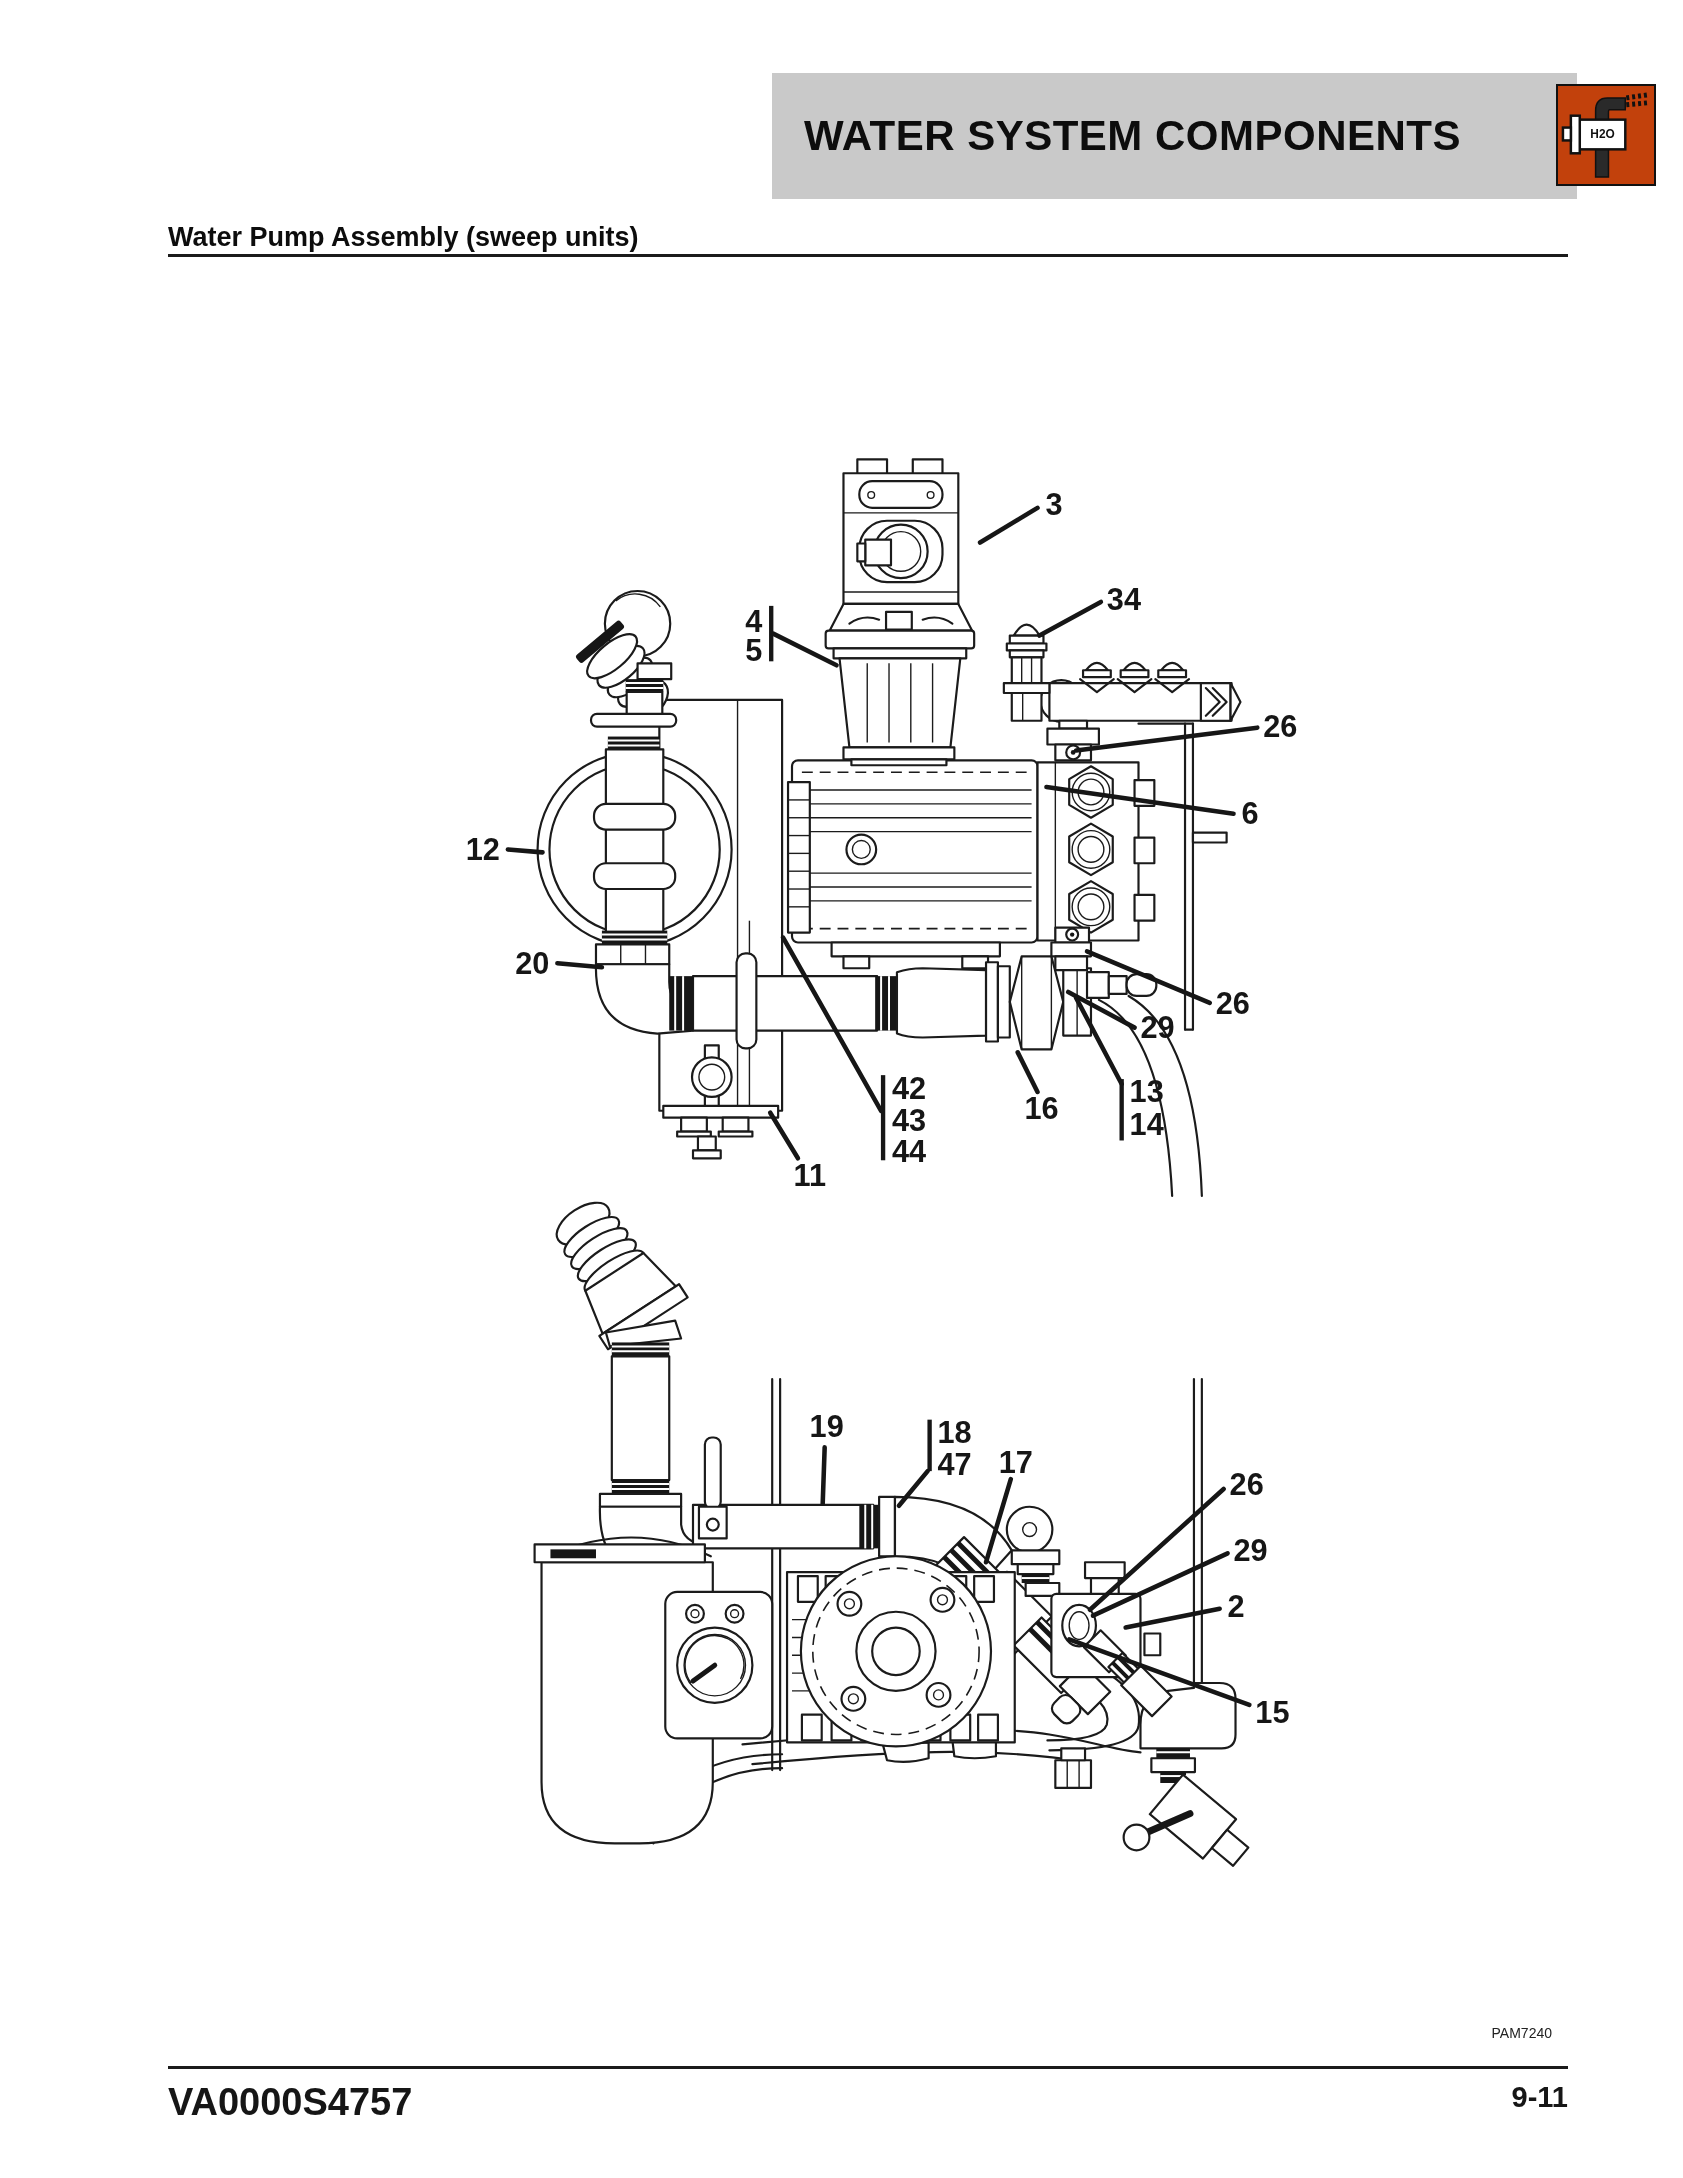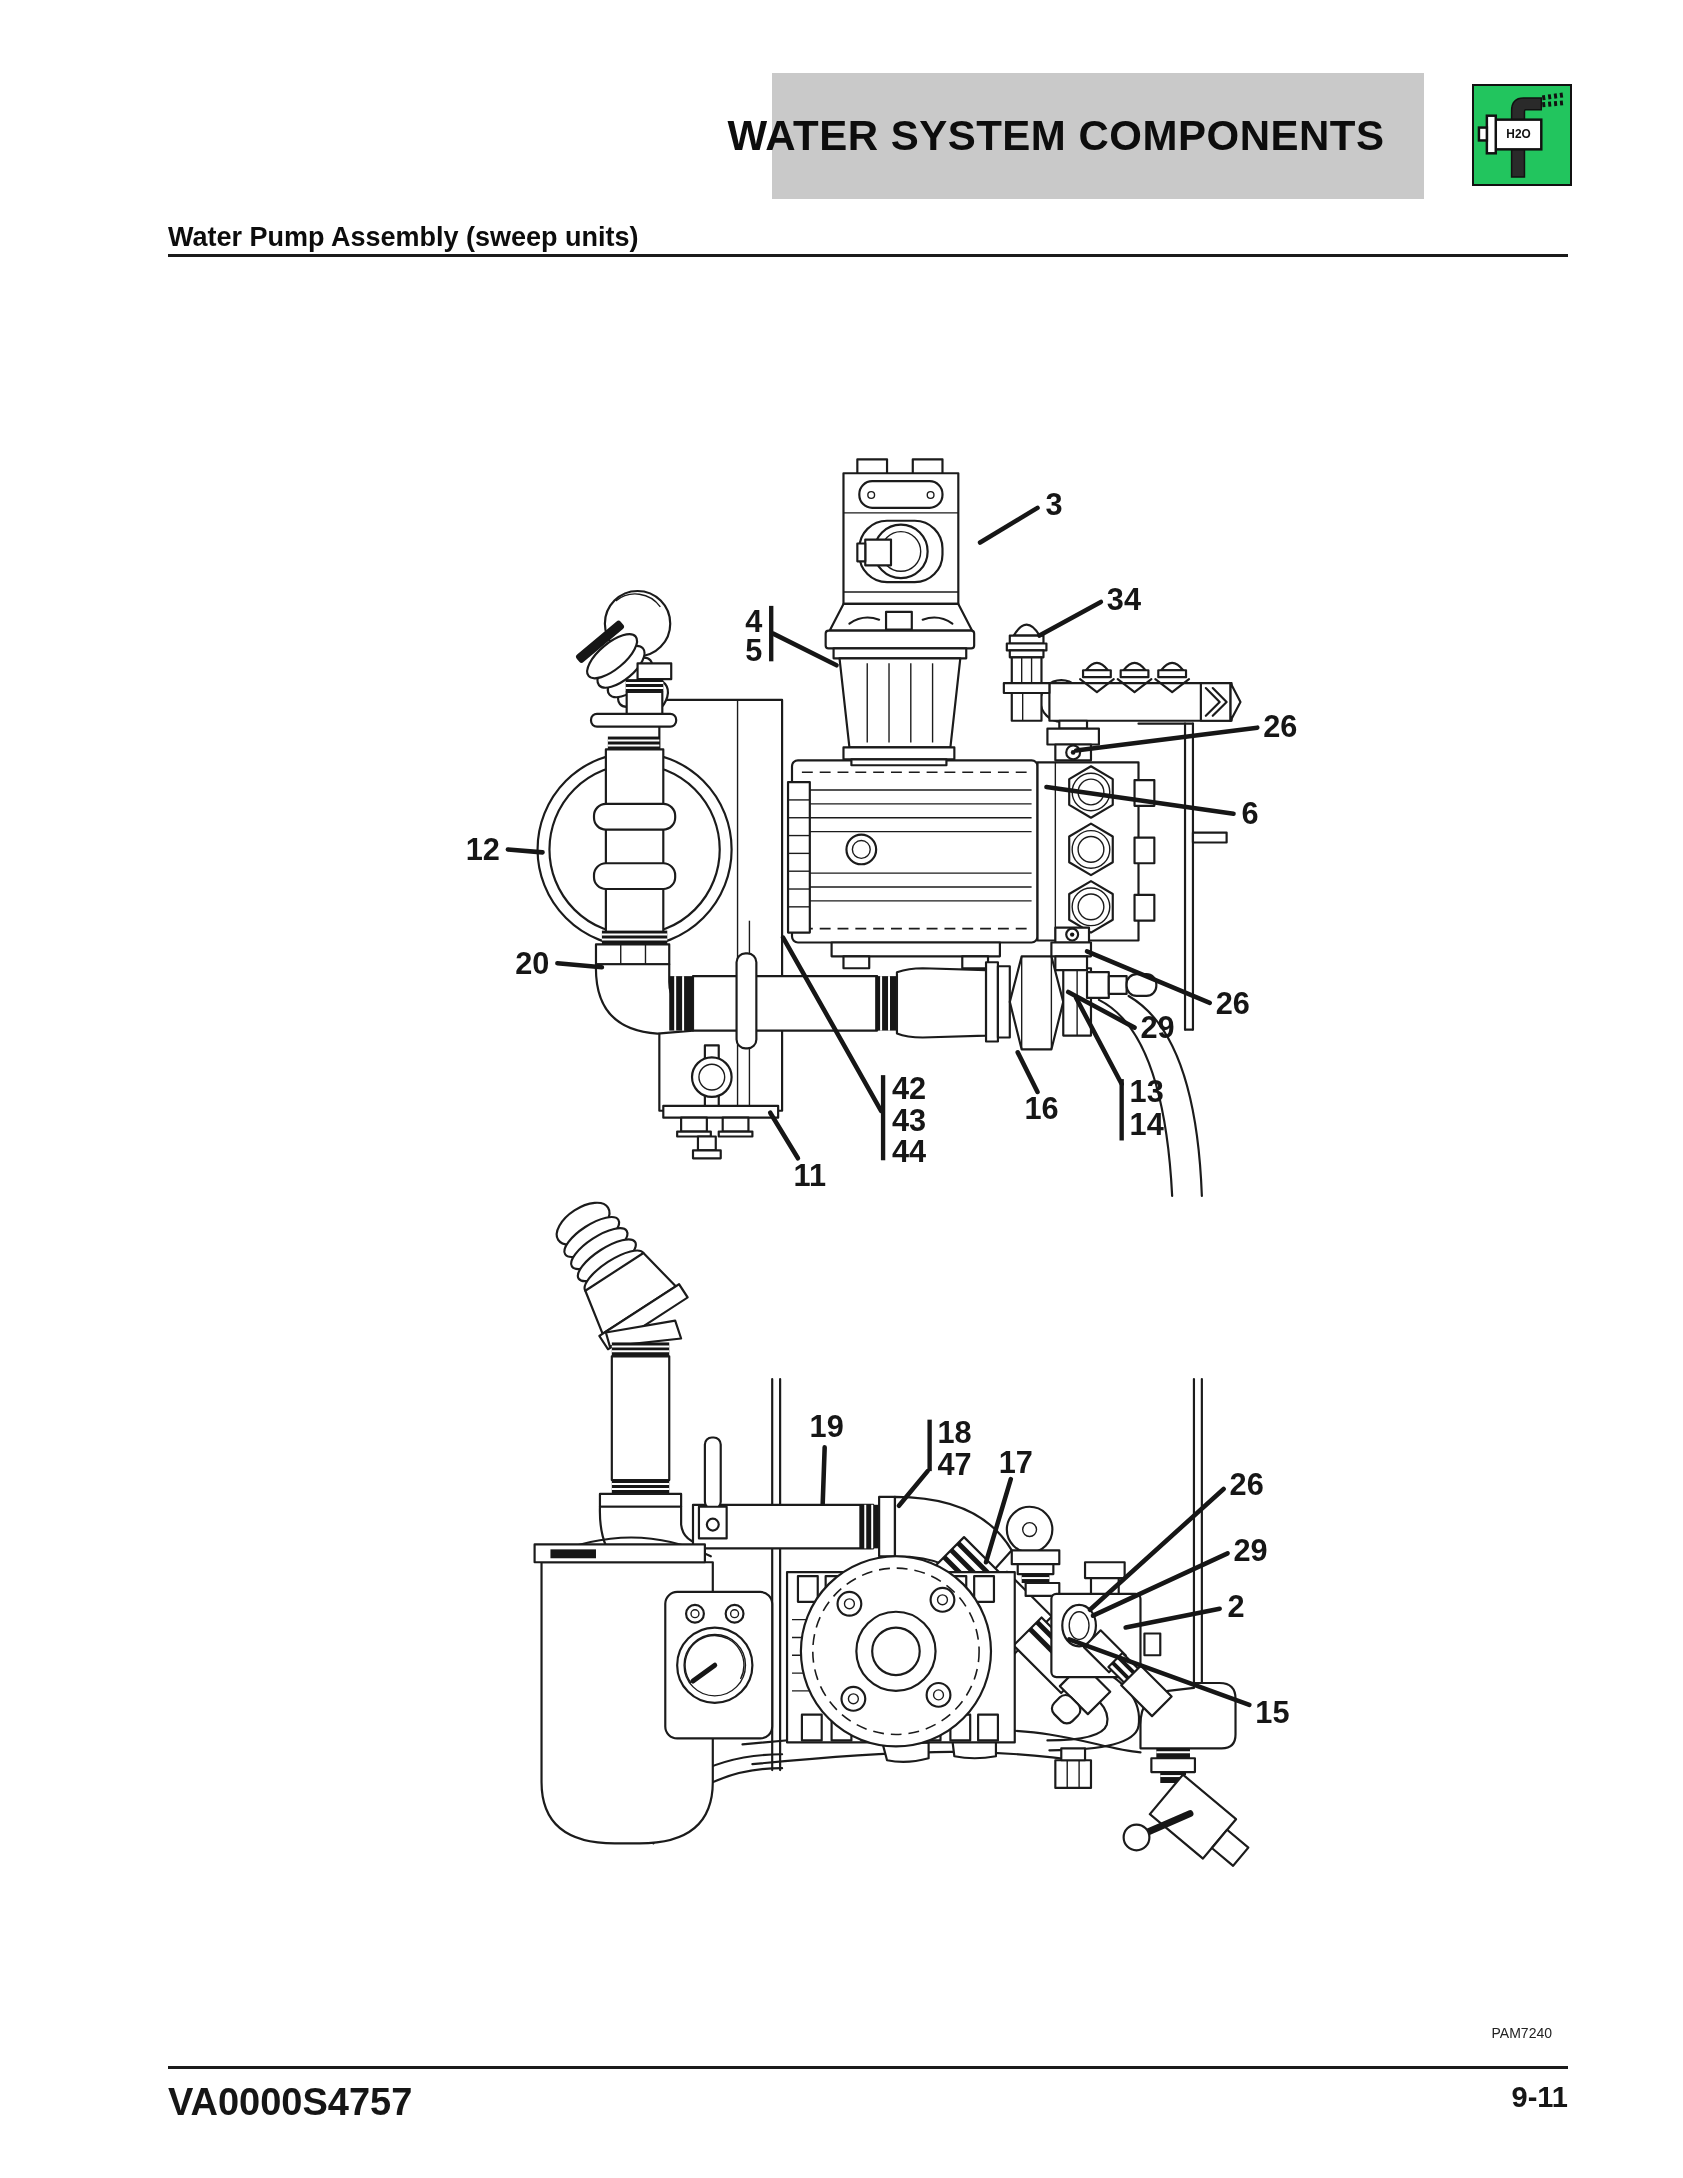--- a/index.html
+++ b/index.html
@@ -2,30 +2,30 @@
 <html><head>
 <meta charset="utf-8">
 <style>
   html,body{margin:0;padding:0;background:#e8e8e8;}
   .page{
     position:relative;width:1683px;height:2178px;background:#ffffff;
     font-family:"Liberation Sans", sans-serif;color:#161616;overflow:hidden;
   }
   
   .banner{
-    position:absolute;left:772px;top:73px;width:652px;height:126px;
+    position:absolute;left:772px;top:73px;width:805px;height:126px;
     background:#c9c9c9;display:flex;align-items:center;justify-content:center;
     padding-right:84px;box-sizing:border-box;
   }
   .banner h1{
     margin:0;font-size:42px;font-weight:700;letter-spacing:0.5px;color:#0d0d0d;white-space:nowrap;
   }
   .h2o-box{
-    position:absolute;left:1472px;top:84px;width:100px;height:102px;
-    background:#22c55e;border:2.5px solid #111;box-sizing:border-box;
+    position:absolute;left:1556px;top:84px;width:100px;height:102px;
+    background:#c2410c;border:2.5px solid #111;box-sizing:border-box;
   }
   .subtitle{
     position:absolute;left:168px;top:222px;width:1400px;
     font-size:27px;font-weight:700;color:#0d0d0d;
   }
   .rule-top{position:absolute;left:168px;top:254px;width:1400px;height:3px;background:#1b1b1b;}
   .rule-bottom{position:absolute;left:168px;top:2066px;width:1400px;height:3px;background:#1b1b1b;}
   .fig-code{position:absolute;left:1156px;top:2025px;width:396px;text-align:right;font-size:14px;color:#222;}
   .footer-left{position:absolute;left:168px;top:2081px;font-size:38px;font-weight:700;}
   .footer-center{position:absolute;left:168px;top:2081px;width:1400px;text-align:center;font-size:29px;font-weight:700;}

